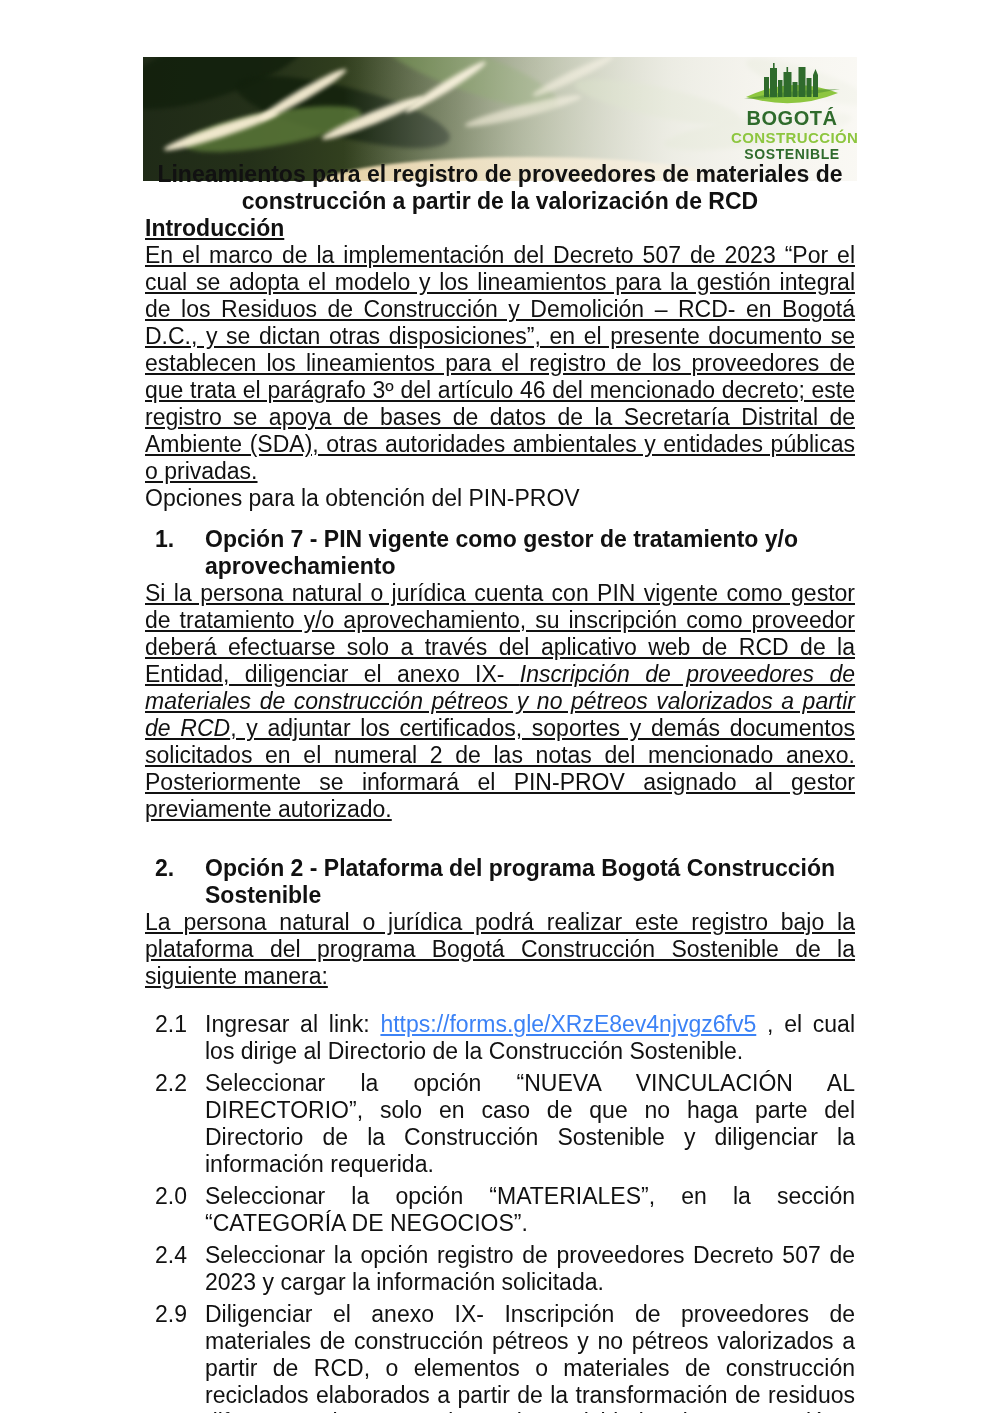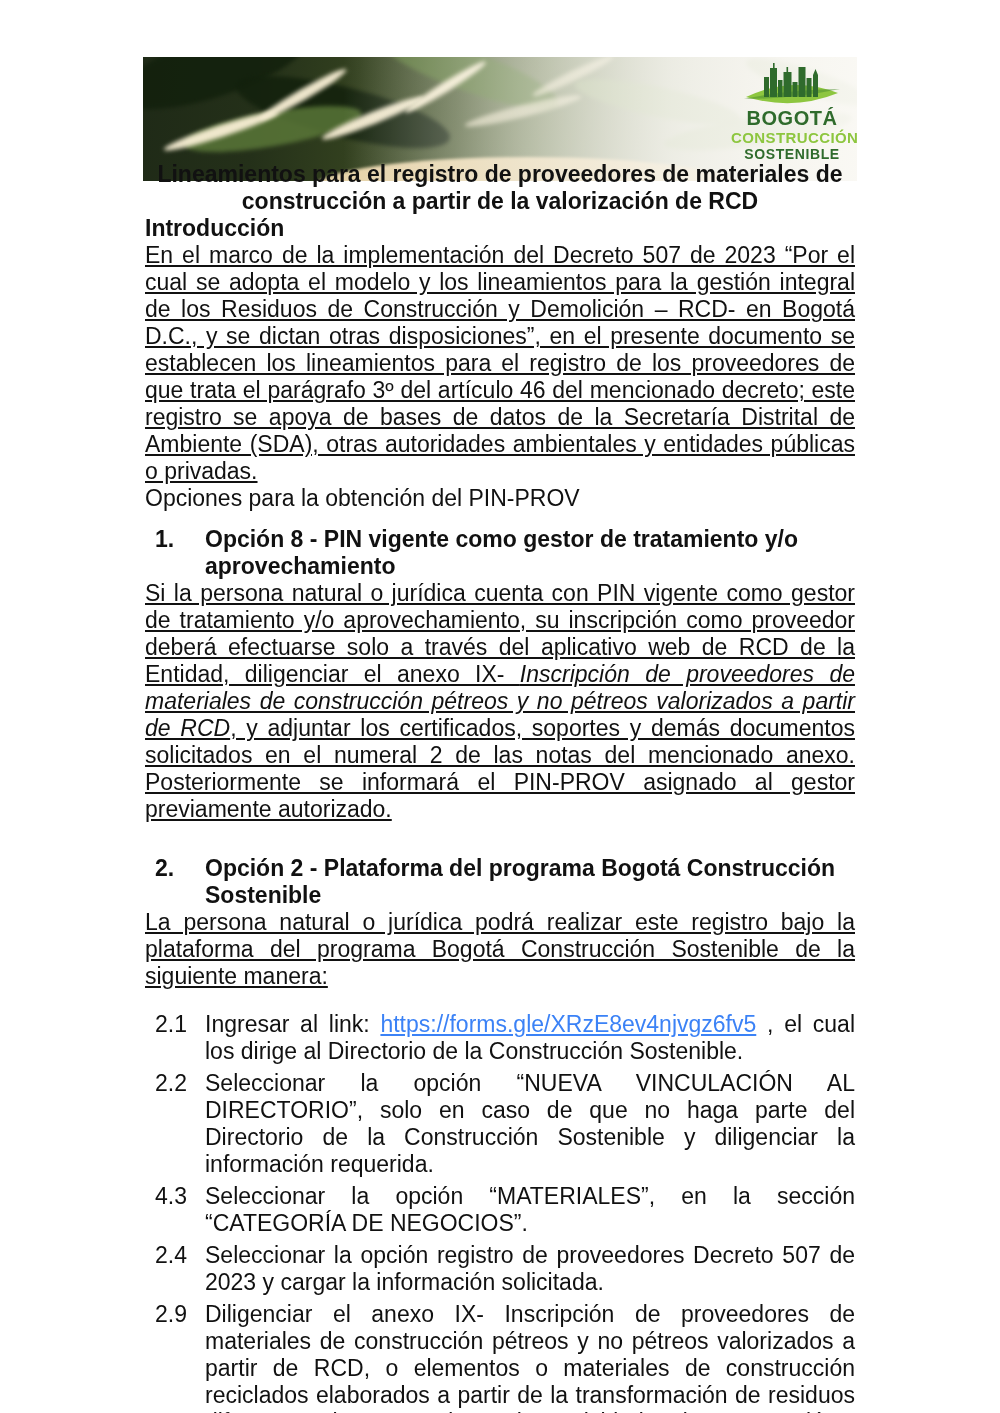--- a/index.html
+++ b/index.html
@@ -48,21 +48,21 @@
   
   .content {
     position:absolute; left:145px; top:161px; width:710px;
     font-size:23px; line-height:27px;
   }
   .content p { margin:0; }
   .bold { font-weight:bold; }
   .justify { text-align:justify;text-decoration:underline; }
 
   .title        { margin-top:36px; text-align:center; font-weight:bold; }
-  .intro-head   { margin-top:16px; font-weight:bold; }
+  .intro-head   { margin-top:16px; font-weight:bold;text-decoration:underline; }
   .intro-para   { margin-top:17px; }
   .options-line { margin-top:8px; }
 
   .num-row { display:flex; }
   .num-col { flex:0 0 60px; box-sizing:border-box; padding-left:10px; }
   .num-body{ flex:1 1 auto; }
 
   .row-opt1  { margin-top:14px; }
   .body-opt1 { margin-top:9px;  margin-left:60px; }
   .row-opt2  { margin-top:32px; }
@@ -131,42 +131,42 @@
     <p class="title">Lineamientos para el registro de proveedores de materiales de construcción a partir de la valorización de RCD</p>
 
     <p class="intro-head">Introducción</p>
 
     <p class="intro-para justify">En el marco de la implementación del Decreto 507 de 2023 “Por el cual se adopta el modelo y los lineamientos para la gestión integral de los Residuos de Construcción y Demolición – RCD- en Bogotá D.C., y se dictan otras disposiciones”, en el presente documento se establecen los lineamientos para el registro de los proveedores de que trata el parágrafo 3º del artículo 46 del mencionado decreto; este registro se apoya de bases de datos de la Secretaría Distrital de Ambiente (SDA), otras autoridades ambientales y entidades públicas o privadas.</p>
 
     <p class="options-line">Opciones para la obtención del PIN-PROV</p>
 
     <div class="num-row row-opt1">
       <span class="num-col bold">1.</span>
-      <span class="num-body bold">Opción 8 - PIN vigente como gestor de tratamiento y/o aprovechamiento</span>
+      <span class="num-body bold">Opción 7 - PIN vigente como gestor de tratamiento y/o aprovechamiento</span>
     </div>
     <p class="body-opt1 justify"><span>Si la persona natural o jurídica cuenta con PIN vigente como gestor de tratamiento y/o aprovechamiento, su inscripción como proveedor deberá efectuarse solo a través del aplicativo web de RCD de la Entidad, diligenciar el anexo IX- </span><span class="italic">Inscripción de proveedores de materiales de construcción pétreos y no pétreos valorizados a partir de RCD</span><span>, y adjuntar los certificados, soportes y demás documentos solicitados en el numeral 2 de las notas del mencionado anexo. Posteriormente se informará el PIN-PROV asignado al gestor previamente autorizado.</span></p>
 
     <div class="num-row row-opt2">
       <span class="num-col bold">2.</span>
       <span class="num-body bold">Opción 2 - Plataforma del programa Bogotá Construcción Sostenible</span>
     </div>
     <p class="body-opt2 justify">La persona natural o jurídica podrá realizar este registro bajo la plataforma del programa Bogotá Construcción Sostenible de la siguiente manera:</p>
 
     <div class="step step-first">
       <span class="num-col">2.1</span>
       <div class="step-text"><span>Ingresar al link: </span><a class="doc-link" href="#">https://forms.gle/XRzE8ev4njvgz6fv5</a><span> , el cual los dirige al Directorio de la Construcción Sostenible.</span></div>
     </div>
 
     <div class="step">
       <span class="num-col">2.2</span>
       <div class="step-text">Seleccionar la opción “NUEVA VINCULACIÓN AL DIRECTORIO”, solo en caso de que no haga parte del Directorio de la Construcción Sostenible y diligenciar la información requerida.</div>
     </div>
 
     <div class="step">
-      <span class="num-col">4.3</span>
+      <span class="num-col">2.0</span>
       <div class="step-text">Seleccionar la opción “MATERIALES”, en la sección “CATEGORÍA DE NEGOCIOS”.</div>
     </div>
 
     <div class="step">
       <span class="num-col">2.4</span>
       <div class="step-text">Seleccionar la opción registro de proveedores Decreto 507 de 2023 y cargar la información solicitada.</div>
     </div>
 
     <div class="step">
       <span class="num-col">2.9</span>

